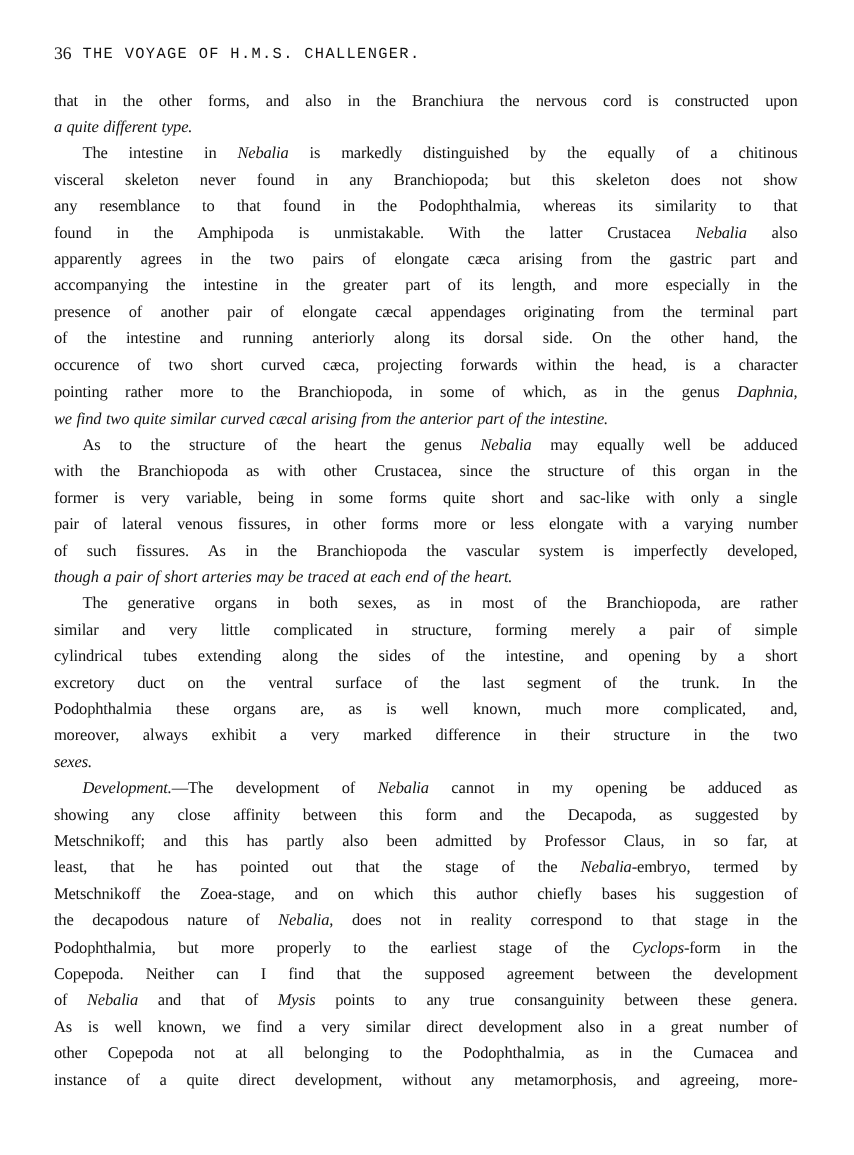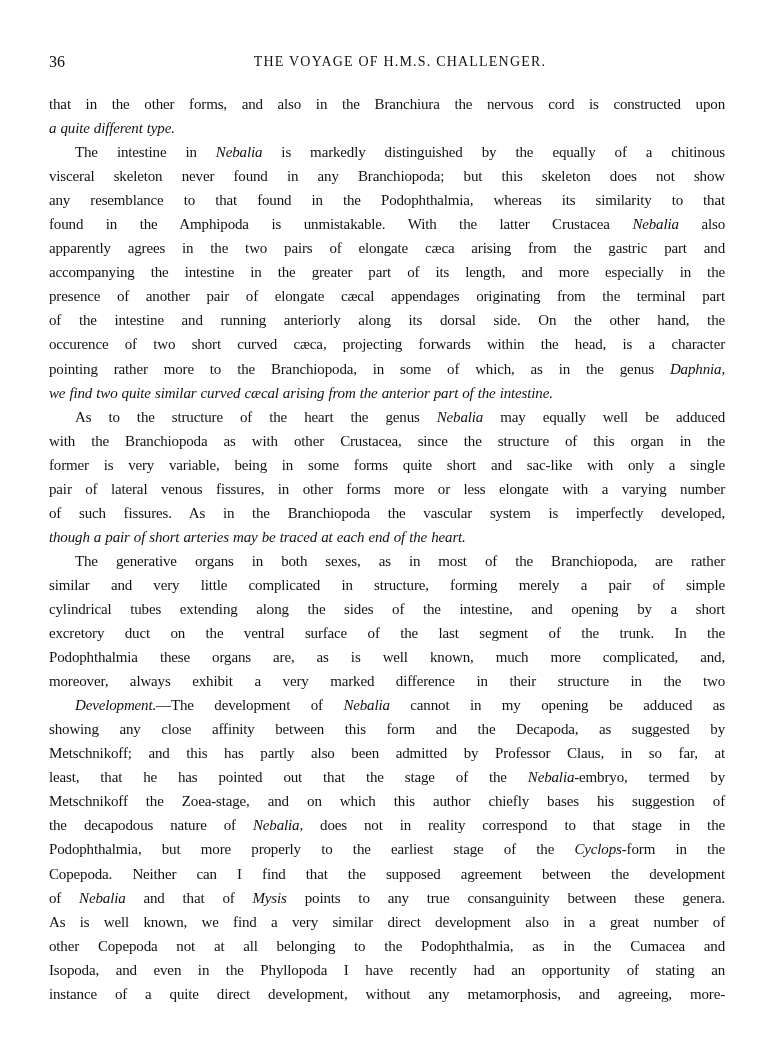--- a/index.html
+++ b/index.html
@@ -11,45 +11,46 @@
       width: 776px;
       height: 1050px;
       position: relative;
       overflow: hidden;
       color: #111111;
       font-family: "Liberation Serif", "DejaVu Serif", serif;
     }
     .page {
       position: absolute;
       left: 49px;
-      top: 48px;
+      top: 36px;
       width: 676px;
     }
     .running-head {
       position: relative;
       height: 28px;
       font-size: 15px;
       line-height: 28px;
     }
     .page-number {
       position: absolute;
       left: 0;
       top: 0;
       font-size: 16px;
       font-weight: normal;
     }
     .header-title {
       position: absolute;
       left: 0;
       right: 0;
       top: 0;
-      text-align: center;
+      text-align: left;
       font-size: 14px;
       letter-spacing: 1.2px;
       padding-left: 26px;
+      font-family: Liberation Mono, monospace;
     }
     .body-text {
       margin-top: 16px;
     }
     .para {
       margin: 0;
       font-size: 15px;
       line-height: 24.05px;
       text-align: justify;
       text-indent: 26px;
@@ -110,30 +111,30 @@
         <span class="line"><span>of such fissures.  As in the Branchiopoda the vascular system is imperfectly developed,</span></span>
         <span class="line last"><span>though a pair of short arteries may be traced at each end of the heart.</span></span>
       </div>
       <div class="para">
         <span class="line first"><span>The generative organs in both sexes, as in most of the Branchiopoda, are rather</span></span>
         <span class="line"><span>similar and very little complicated in structure, forming merely a pair of simple</span></span>
         <span class="line"><span>cylindrical tubes extending along the sides of the intestine, and opening by a short</span></span>
         <span class="line"><span>excretory duct on the ventral surface of the last segment of the trunk.  In the</span></span>
         <span class="line"><span>Podophthalmia these organs are, as is well known, much more complicated, and,</span></span>
         <span class="line"><span>moreover, always exhibit a very marked difference in their structure in the two</span></span>
+        <span class="line last"><span>sexes.</span></span>
       </div>
       <div class="para">
         <span class="line first"><em>Development.</em><span>—The development of </span><em>Nebalia</em><span> cannot in my opening be adduced as</span></span>
         <span class="line"><span>showing any close affinity between this form and the Decapoda, as suggested by</span></span>
         <span class="line"><span>Metschnikoff; and this has partly also been admitted by Professor Claus, in so far, at</span></span>
         <span class="line"><span>least, that he has pointed out that the stage of the </span><em>Nebalia</em><span>-embryo, termed by</span></span>
         <span class="line"><span>Metschnikoff the Zoea-stage, and on which this author chiefly bases his suggestion of</span></span>
         <span class="line"><span>the decapodous nature of </span><em>Nebalia,</em><span> does not in reality correspond to that stage in the</span></span>
         <span class="line"><span>Podophthalmia, but more properly to the earliest stage of the </span><em>Cyclops</em><span>-form in the</span></span>
         <span class="line"><span>Copepoda.  Neither can I find that the supposed agreement between the development</span></span>
         <span class="line"><span>of </span><em>Nebalia</em><span> and that of </span><em>Mysis</em><span> points to any true consanguinity between these genera.</span></span>
         <span class="line"><span>As is well known, we find a very similar direct development also in a great number of</span></span>
         <span class="line"><span>other Copepoda not at all belonging to the Podophthalmia, as in the Cumacea and</span></span>
-        <span class="line"><span>Isopoda, and even in the Phyllopoda I have recently had an opportunity of stating an</span></span>
         <span class="line"><span>instance of a quite direct development, without any metamorphosis, and agreeing, more-</span></span>
       </div>
     </div>
 </div>
 
 </body></html>

